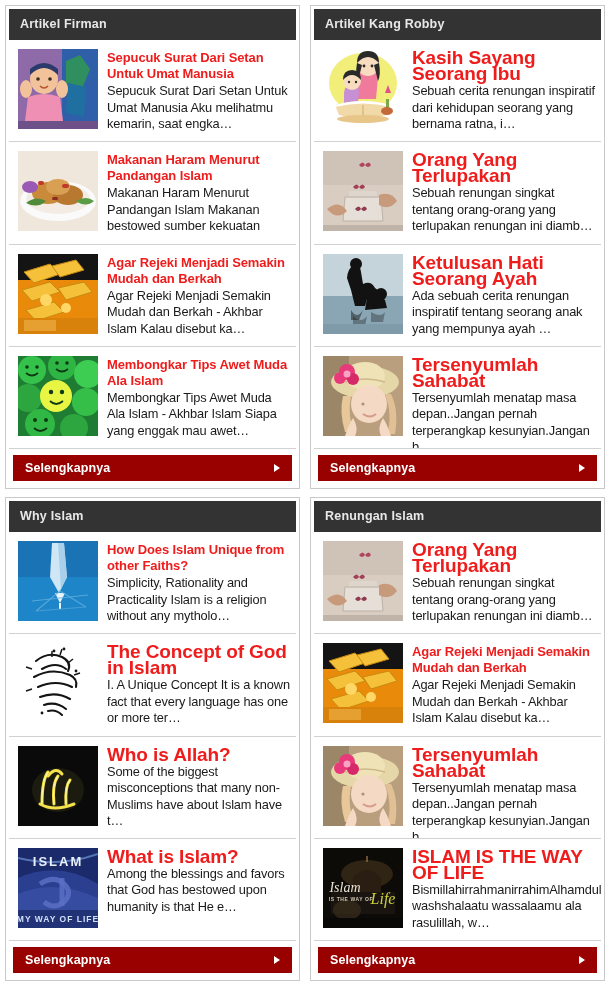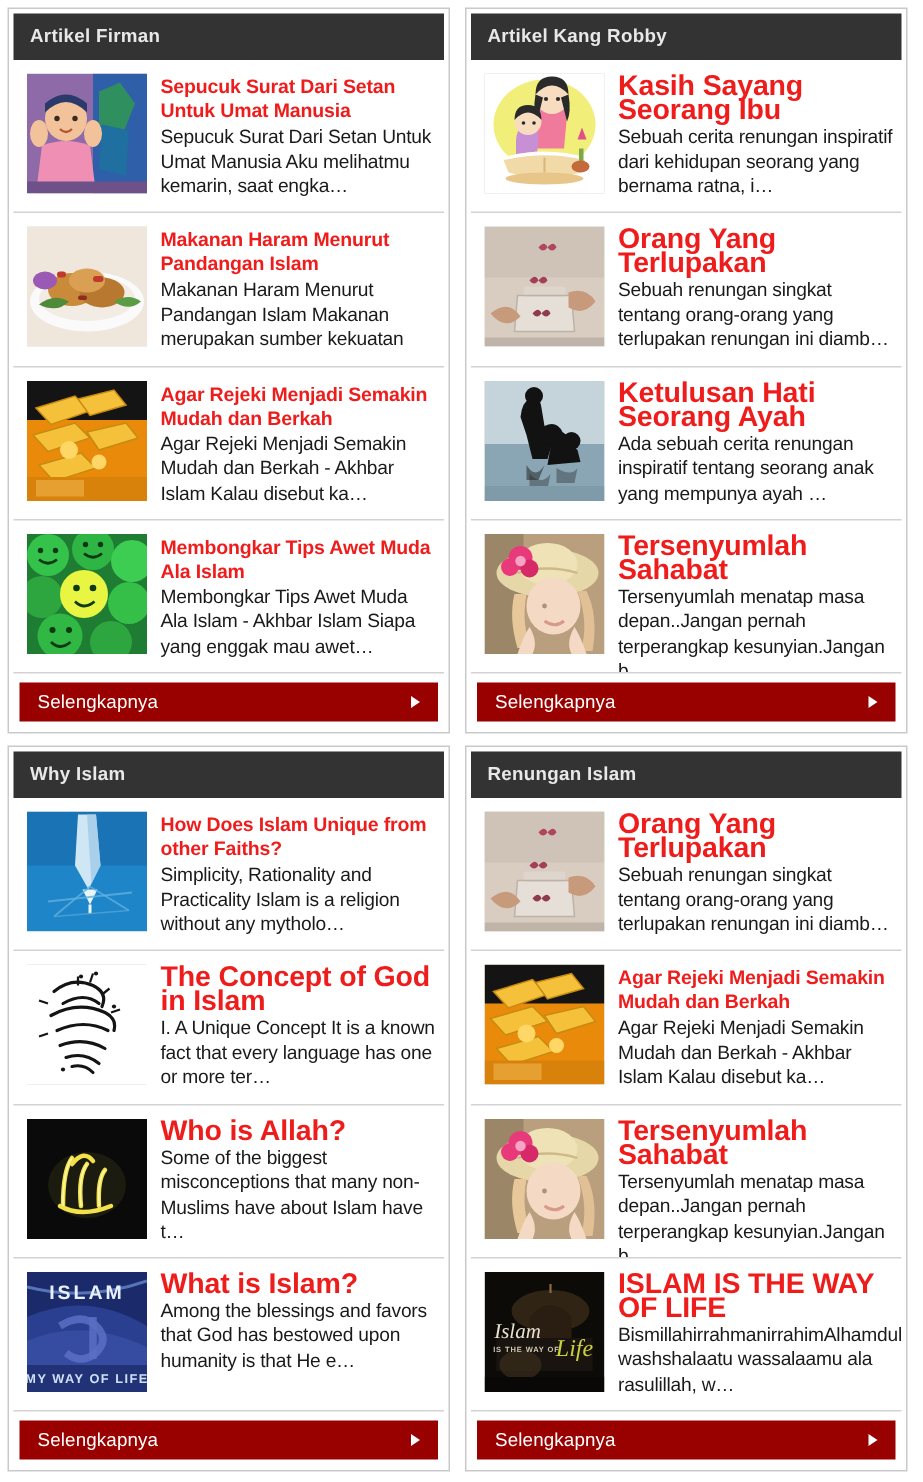--- a/index.html
+++ b/index.html
@@ -101,21 +101,21 @@
     height: 26px;
     flex: 0 0 26px;
     display: flex;
     align-items: center;
     justify-content: space-between;
     padding: 0 12px 0 12px;
     box-sizing: border-box;
   }
   .more-label {
     color: #ffffff;
-    font-weight: normal;
+    font-weight: bold;
     font-size: 12.5px;
     letter-spacing: 0.1px;
   }
   .more-arrow {
     width: 0; height: 0;
     border-left: 6px solid #ffffff;
     border-top: 4.5px solid transparent;
     border-bottom: 4.5px solid transparent;
   }
 </style>
@@ -162,21 +162,21 @@
                 <path d="M8 52 q10 -8 20 -2 q-8 8 -20 2z" fill="#4e8a3a"></path>
                 <path d="M58 50 q10 -6 18 0 q-8 7 -18 0z" fill="#5a9c44"></path>
                 <rect x="20" y="30" width="6" height="4" rx="2" fill="#c0392b"></rect>
                 <rect x="44" y="33" width="7" height="4" rx="2" fill="#c0392b"></rect>
                 <rect x="34" y="46" width="6" height="3" rx="1.5" fill="#8e2b22"></rect>
                 <ellipse cx="12" cy="36" rx="8" ry="6" fill="#9b59b6"></ellipse>
               </svg>
             </div>
             <div class="txt">
               <div class="title sm">Makanan Haram Menurut Pandangan Islam</div>
-              <div class="excerpt">Makanan Haram Menurut Pandangan Islam Makanan merupakan sumber kekuatan</div>
+              <div class="excerpt">Makanan Haram Menurut Pandangan Islam Makanan bestowed sumber kekuatan</div>
             </div>
           </div>
           <div class="item">
             <div class="thumb">
               <svg viewBox="0 0 80 80">
                 <rect width="80" height="80" fill="#e98a0a"></rect>
                 <rect x="0" y="0" width="80" height="26" fill="#141414"></rect>
                 <g fill="#f6c13a" stroke="#c78a10" stroke-width="1">
                   <path d="M6 18 l26 -8 l10 10 l-26 9z"></path>
                   <path d="M34 12 l24 -6 l8 10 l-24 7z"></path>

